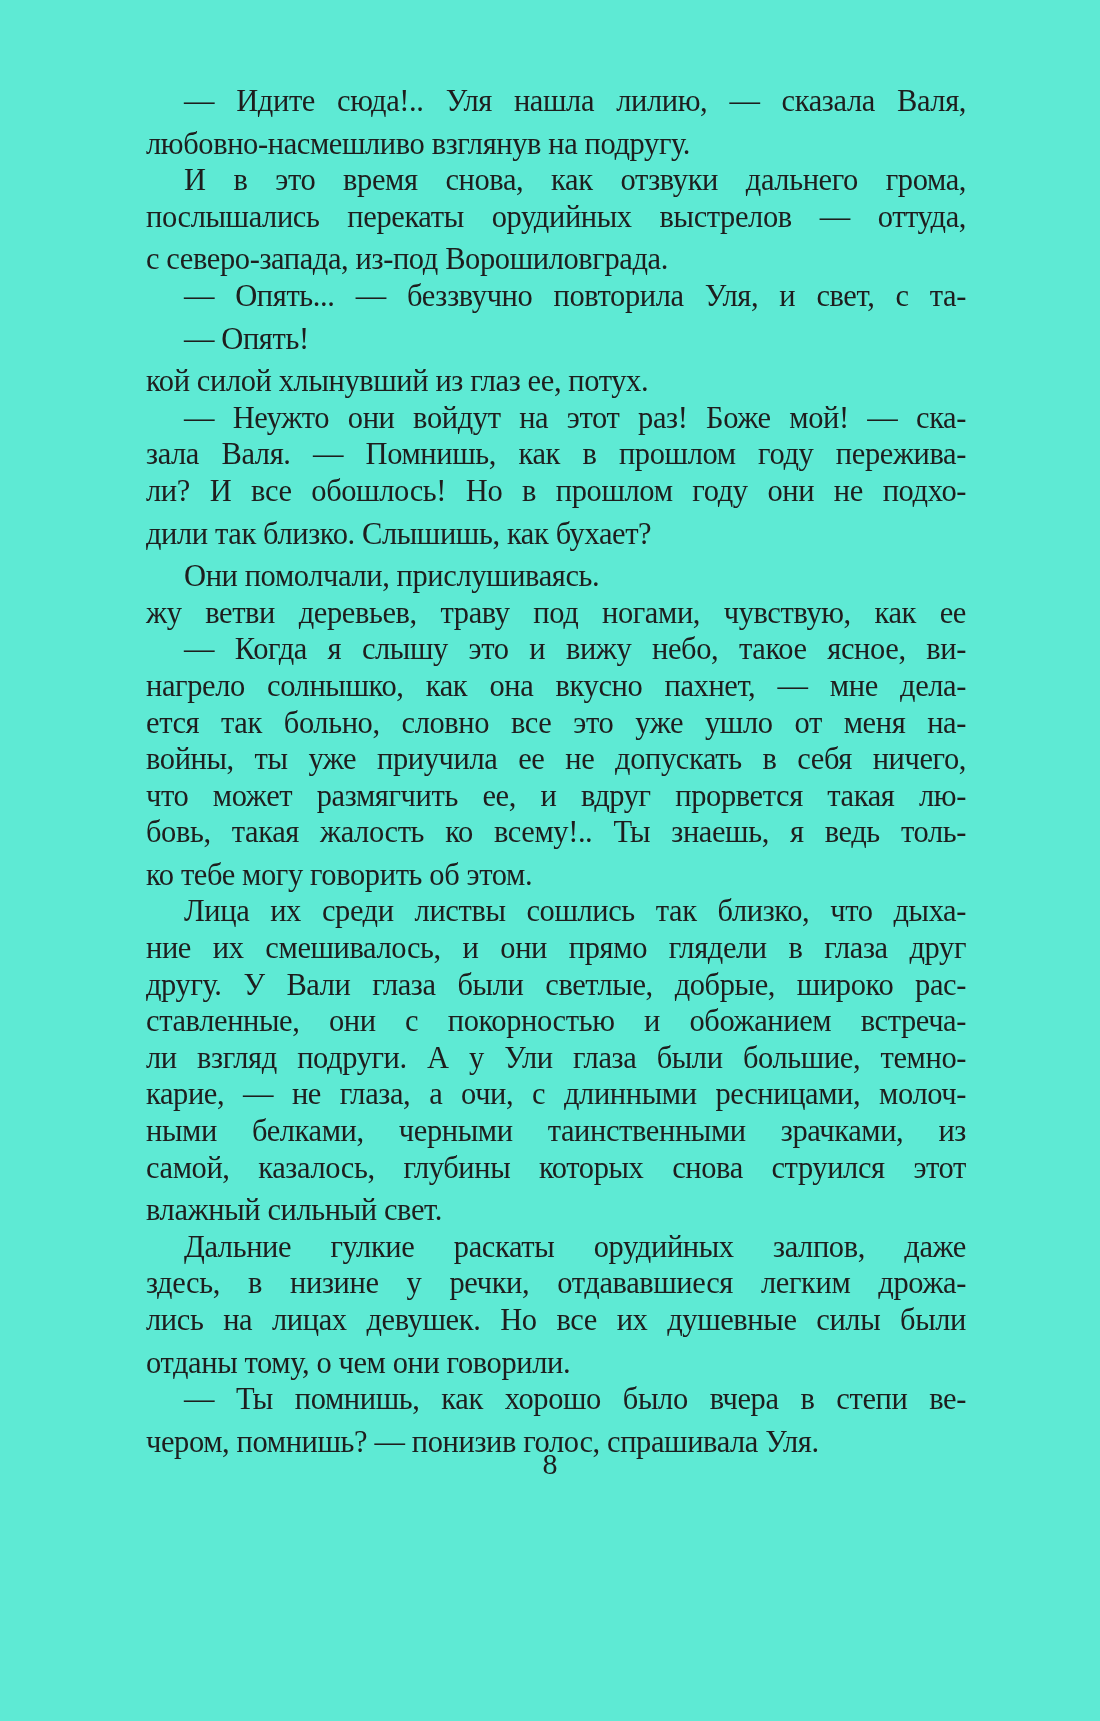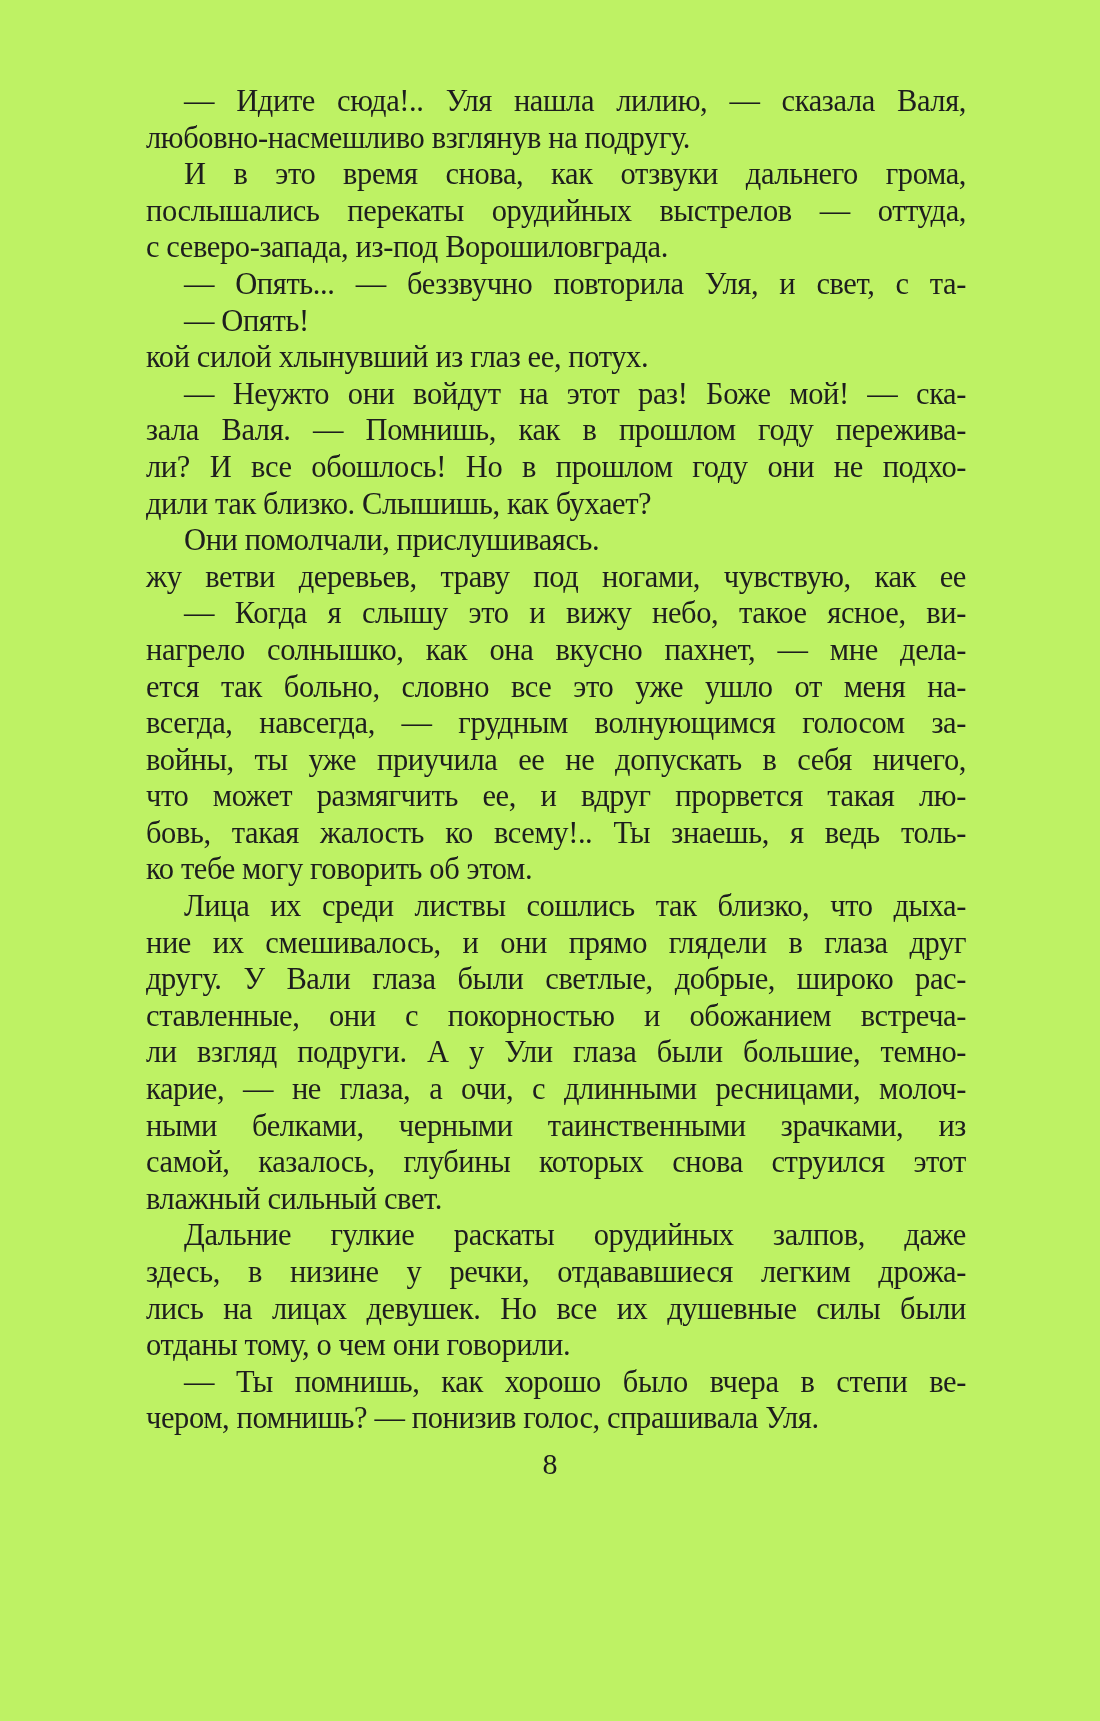--- a/index.html
+++ b/index.html
@@ -12,21 +12,21 @@
       height: 1721px;
       position: relative;
       overflow: hidden;
     }
     .page {
       position: absolute;
       left: 0;
       top: 0;
       width: 1100px;
       height: 1721px;
-      background: #bef264;
+      background: #5eead4;
     }
     .text-block {
       position: absolute;
       left: 146px;
       top: 83px;
       width: 820px;
       font-family: "Liberation Serif", "DejaVu Serif", serif;
       font-size: 30.5px;
       color: #1e1e1e;
       letter-spacing: -0.4px;
@@ -37,20 +37,21 @@
       white-space: nowrap;
       text-align: justify;
       text-align-last: justify;
       overflow: visible;
     }
     .line.indent {
       padding-left: 38px;
     }
     .line.last {
       text-align-last: left;
+      margin-top: 6px;
     }
     .page-number {
       position: absolute;
       left: 0;
       width: 1100px;
       top: 1447px;
       text-align: center;
       font-family: "Liberation Serif", "DejaVu Serif", serif;
       font-size: 30px;
       color: #1e1e1e;
@@ -71,21 +72,20 @@
       <div class="line last">кой силой хлынувший из глаз ее, потух.</div>
       <div class="line indent">— Неужто они войдут на этот раз! Боже мой! — ска-</div>
       <div class="line">зала Валя. — Помнишь, как в прошлом году пережива-</div>
       <div class="line">ли? И все обошлось! Но в прошлом году они не подхо-</div>
       <div class="line last">дили так близко. Слышишь, как бухает?</div>
       <div class="line indent last">Они помолчали, прислушиваясь.</div>
       <div class="line">жу ветви деревьев, траву под ногами, чувствую, как ее</div>
       <div class="line indent">— Когда я слышу это и вижу небо, такое ясное, ви-</div>
       <div class="line">нагрело солнышко, как она вкусно пахнет, — мне дела-</div>
       <div class="line">ется так больно, словно все это уже ушло от меня на-</div>
-      <div class="line">всегда, навсегда, — грудным волнующимся голосом за-</div>
       <div class="line">войны, ты уже приучила ее не допускать в себя ничего,</div>
       <div class="line">что может размягчить ее, и вдруг прорвется такая лю-</div>
       <div class="line">бовь, такая жалость ко всему!.. Ты знаешь, я ведь толь-</div>
       <div class="line last">ко тебе могу говорить об этом.</div>
       <div class="line indent">Лица их среди листвы сошлись так близко, что дыха-</div>
       <div class="line">ние их смешивалось, и они прямо глядели в глаза друг</div>
       <div class="line">другу. У Вали глаза были светлые, добрые, широко рас-</div>
       <div class="line">ставленные, они с покорностью и обожанием встреча-</div>
       <div class="line">ли взгляд подруги. А у Ули глаза были большие, темно-</div>
       <div class="line">карие, — не глаза, а очи, с длинными ресницами, молоч-</div>

